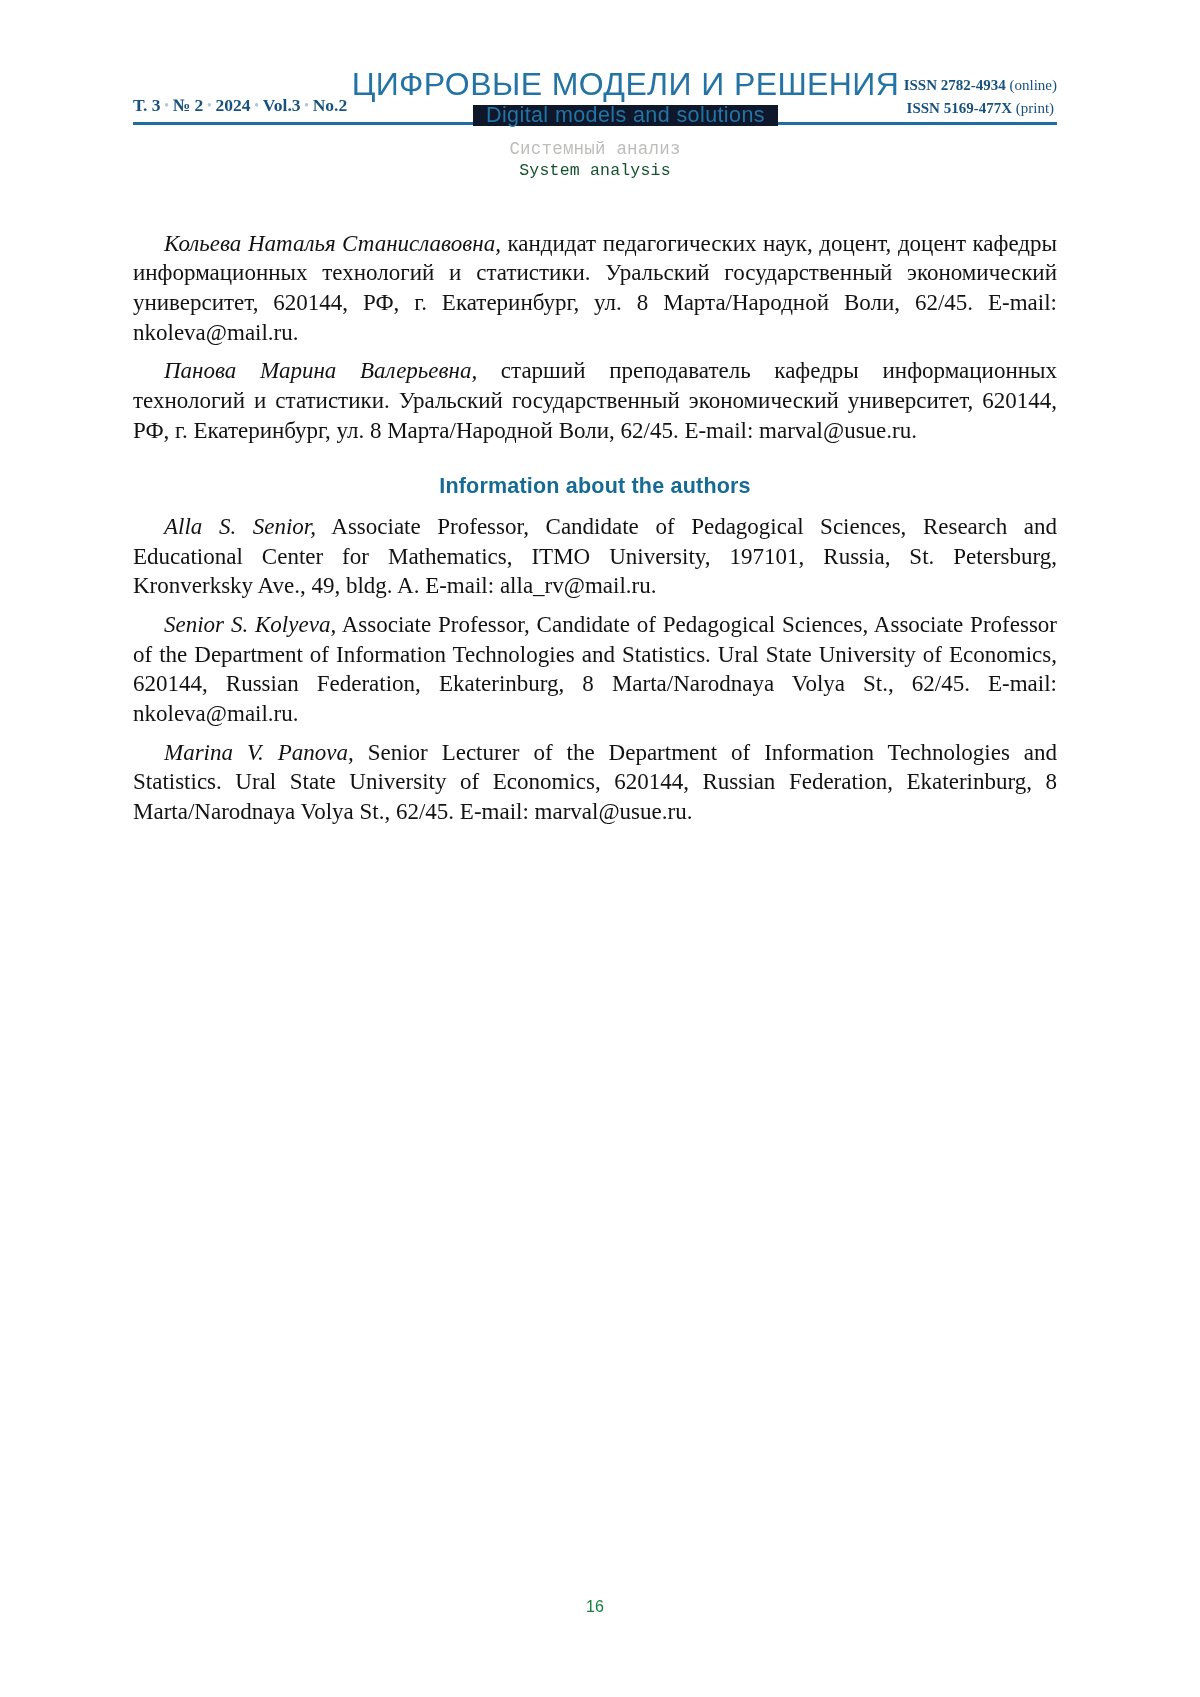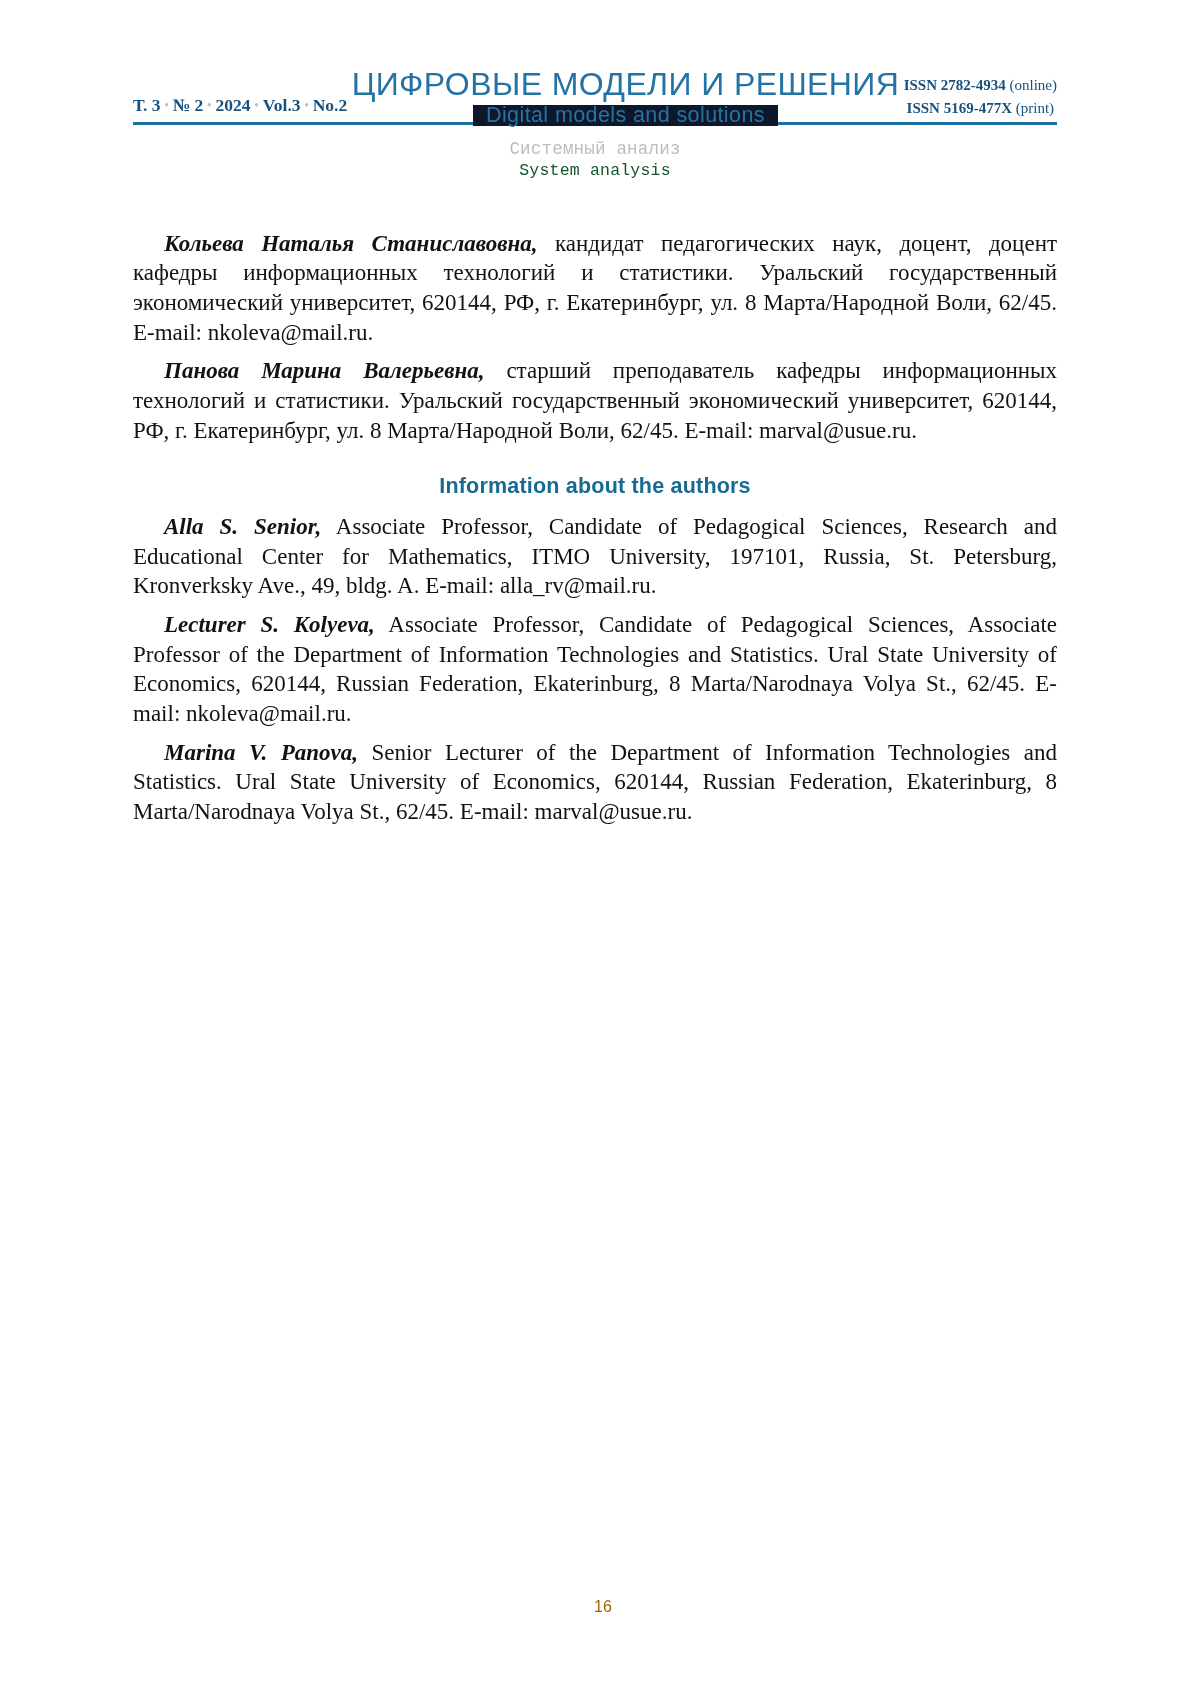--- a/index.html
+++ b/index.html
@@ -65,35 +65,35 @@
     text-align:center;margin-top:13px;
     font-family:Liberation Mono, monospace;
     color:var(--gray);line-height:1.25;
   }
   .section-ru{font-size:17.5px;letter-spacing:.2px;}
   .section-en{font-size:16.5px;letter-spacing:.2px;color:#14532d;text-align:center;}
 
   
   main{margin-top:47px;font-size:23px;line-height:1.29;text-align:justify;}
   p.author{margin:0 0 9px 0;text-indent:31px;}
-  p.author .lead{font-weight:700;font-style:italic;}
+  p.author .lead{font-weight:400;font-style:italic;}
   h2.heading{
     font-family:"Liberation Sans", sans-serif;
     font-weight:700;font-size:21.5px;letter-spacing:.2px;
     color:var(--heading);
     text-align:center;text-indent:0;
     margin:28px 0 11px 0;
   }
 
   
   .footer{
-    position:absolute;top:1598px;left:8px;width:100%;
+    position:absolute;top:1598px;left:0;width:100%;
     text-align:center;
     font-family:"Liberation Sans", sans-serif;
-    font-size:16px;color:#a16207;
+    font-size:16px;color:#15803d;
   }
 </style>
 </head>
 <body>
 
 <div class="page">
   <div class="content">
 
     <header>
       <div class="header-row">
@@ -122,20 +122,20 @@
 
     <main>
       <p class="author"><span class="lead">Кольева Наталья Станиславовна,</span><span> кандидат педагогических наук, доцент, доцент кафедры информационных технологий и статистики. Уральский государственный экономический университет, 620144, РФ, г. Екатеринбург, ул. 8 Марта/Народной Воли, 62/45. E-mail: nkoleva@mail.ru.</span></p>
 
       <p class="author"><span class="lead">Панова Марина Валерьевна,</span><span> старший преподаватель кафедры информационных технологий и статистики. Уральский государственный экономический университет, 620144, РФ, г. Екатеринбург, ул. 8 Марта/Народной Воли, 62/45. E-mail: marval@usue.ru.</span></p>
 
       <h2 class="heading">Information about the authors</h2>
 
       <p class="author"><span class="lead">Alla S. Senior,</span><span> Associate Professor, Candidate of Pedagogical Sciences, Research and Educational Center for Mathematics, ITMO University, 197101, Russia, St. Petersburg, Kronverksky Ave., 49, bldg. A. E-mail: alla_rv@mail.ru.</span></p>
 
-      <p class="author"><span class="lead">Lecturer S. Kolyeva,</span><span> Associate Professor, Candidate of Pedagogical Sciences, Associate Professor of the Department of Information Technologies and Statistics. Ural State University of Economics, 620144, Russian Federation, Ekaterinburg, 8 Marta/Narodnaya Volya St., 62/45. E-mail: nkoleva@mail.ru.</span></p>
+      <p class="author"><span class="lead">Senior S. Kolyeva,</span><span> Associate Professor, Candidate of Pedagogical Sciences, Associate Professor of the Department of Information Technologies and Statistics. Ural State University of Economics, 620144, Russian Federation, Ekaterinburg, 8 Marta/Narodnaya Volya St., 62/45. E-mail: nkoleva@mail.ru.</span></p>
 
       <p class="author"><span class="lead">Marina V. Panova,</span><span> Senior Lecturer of the Department of Information Technologies and Statistics. Ural State University of Economics, 620144, Russian Federation, Ekaterinburg, 8 Marta/Narodnaya Volya St., 62/45. E-mail: marval@usue.ru.</span></p>
     </main>
 
     <div class="footer">16</div>
   </div>
 </div>
 
 </body></html>

